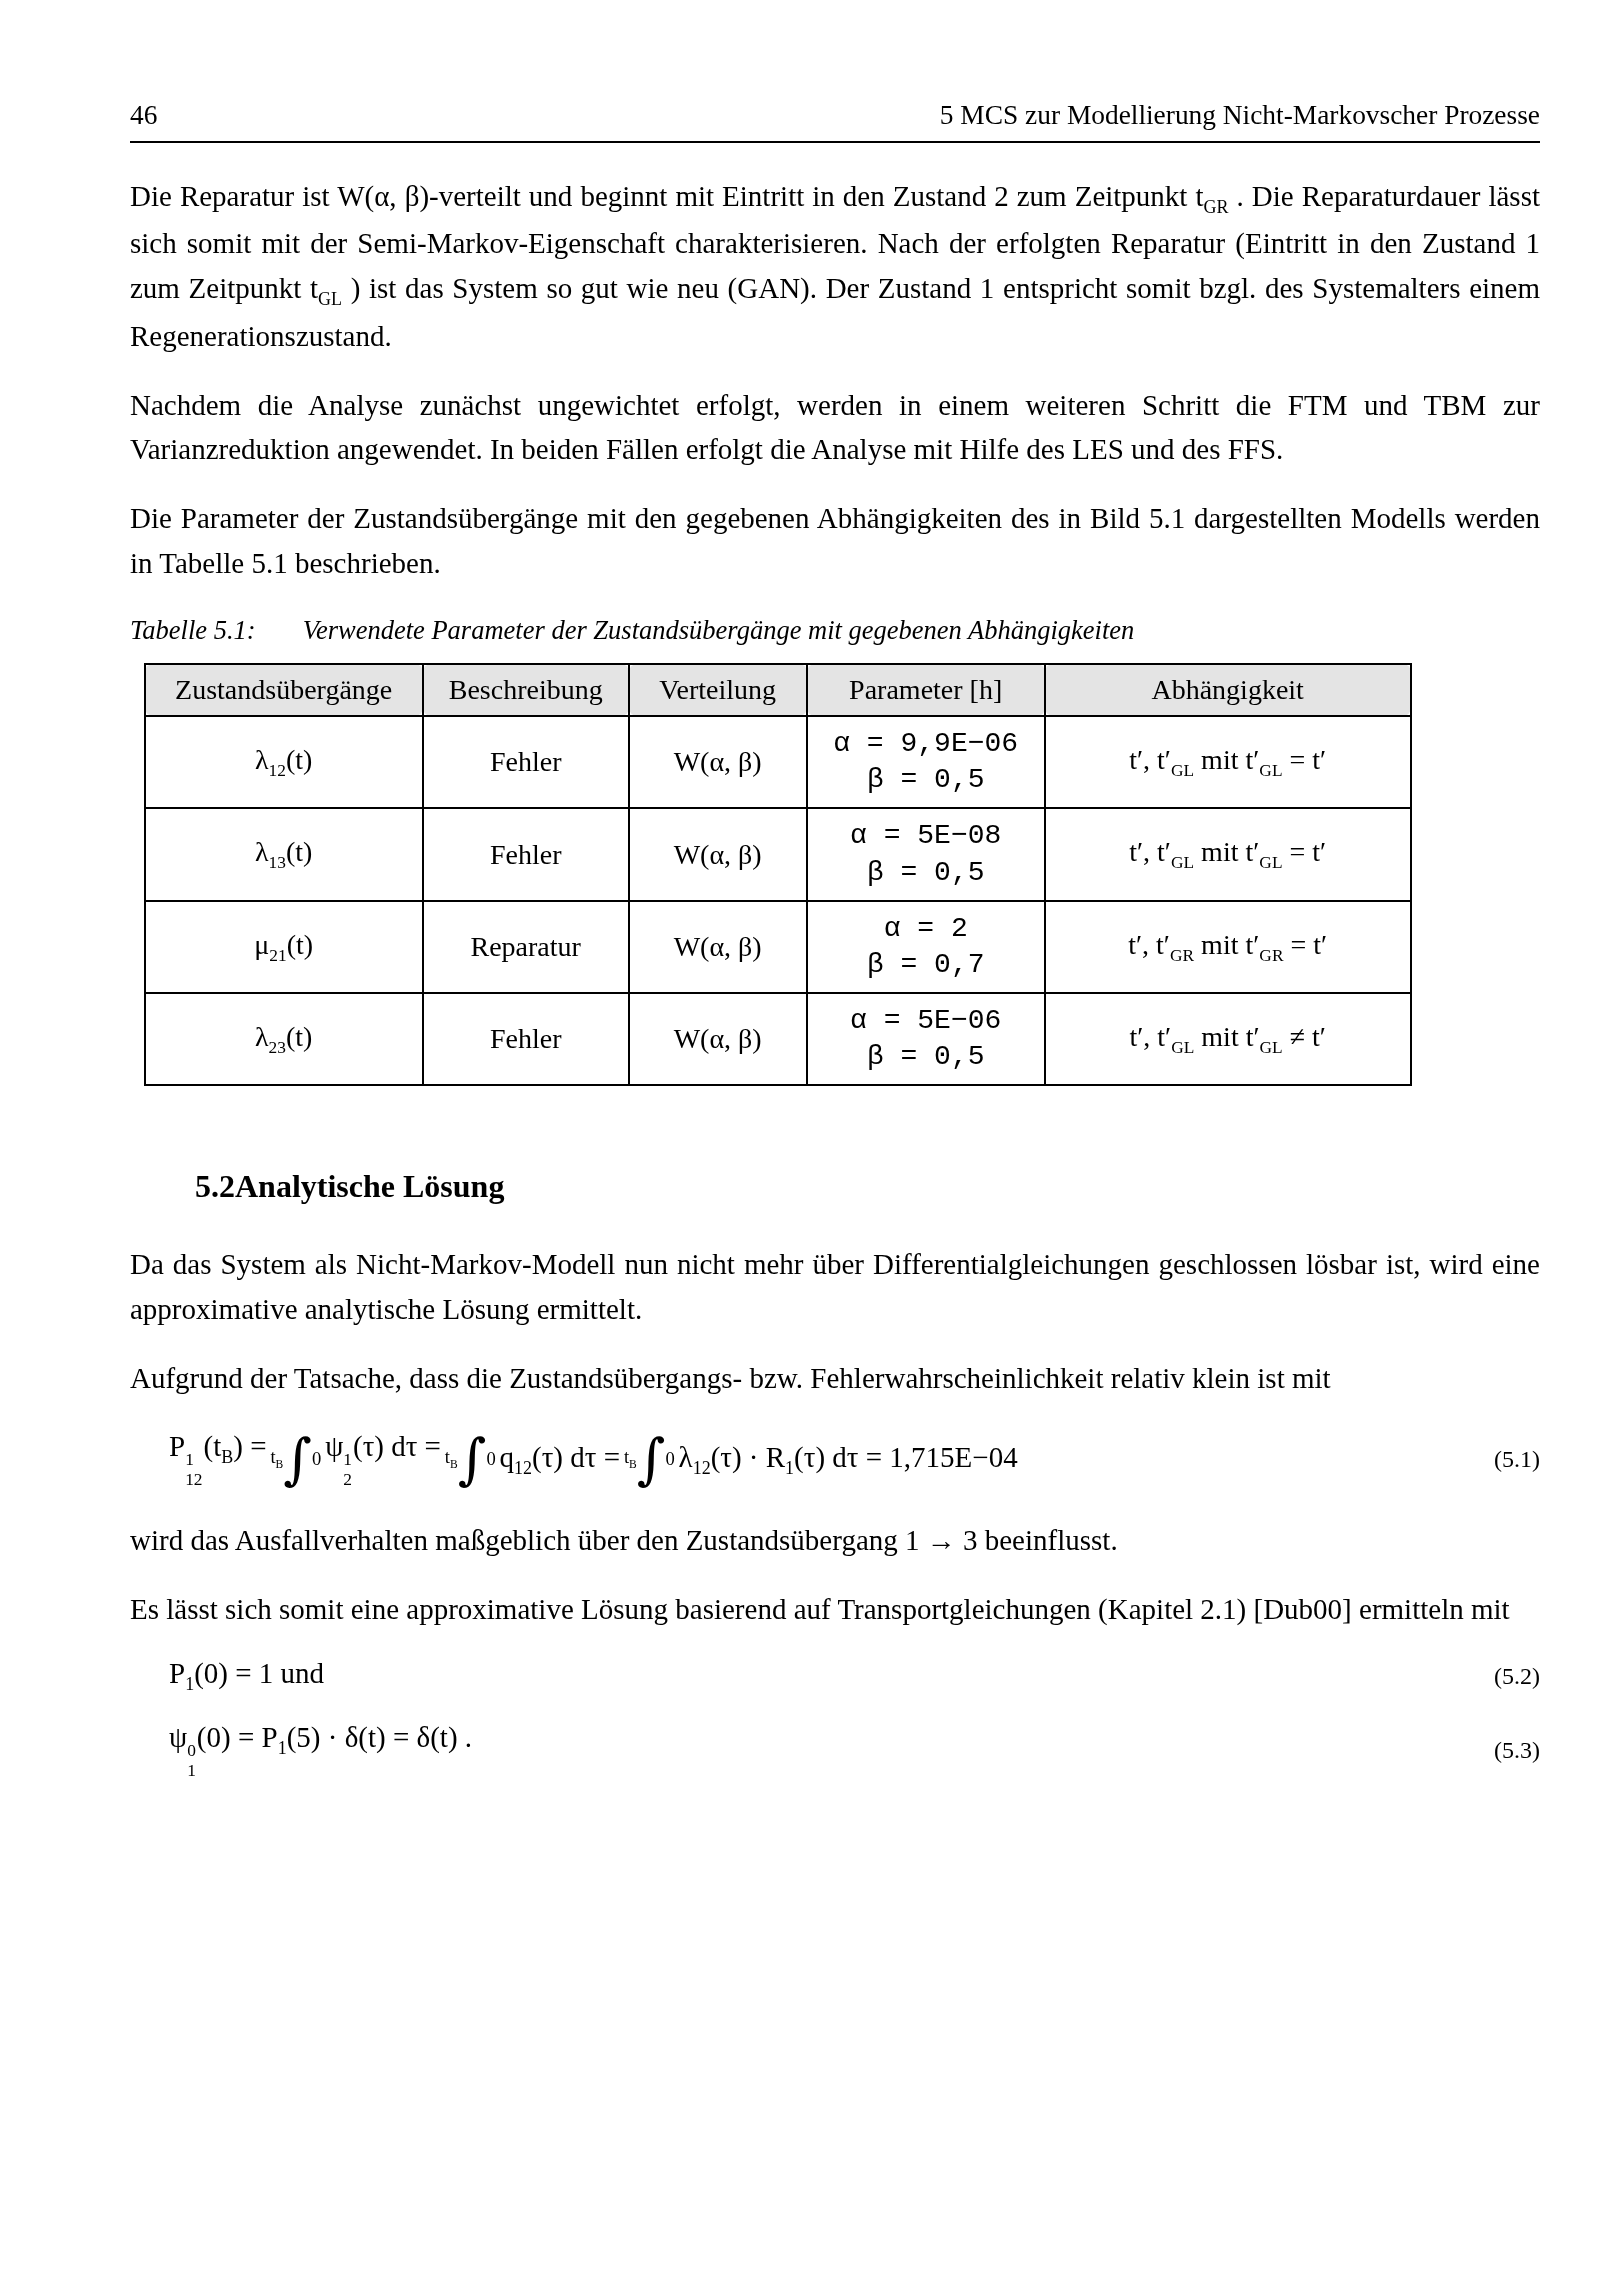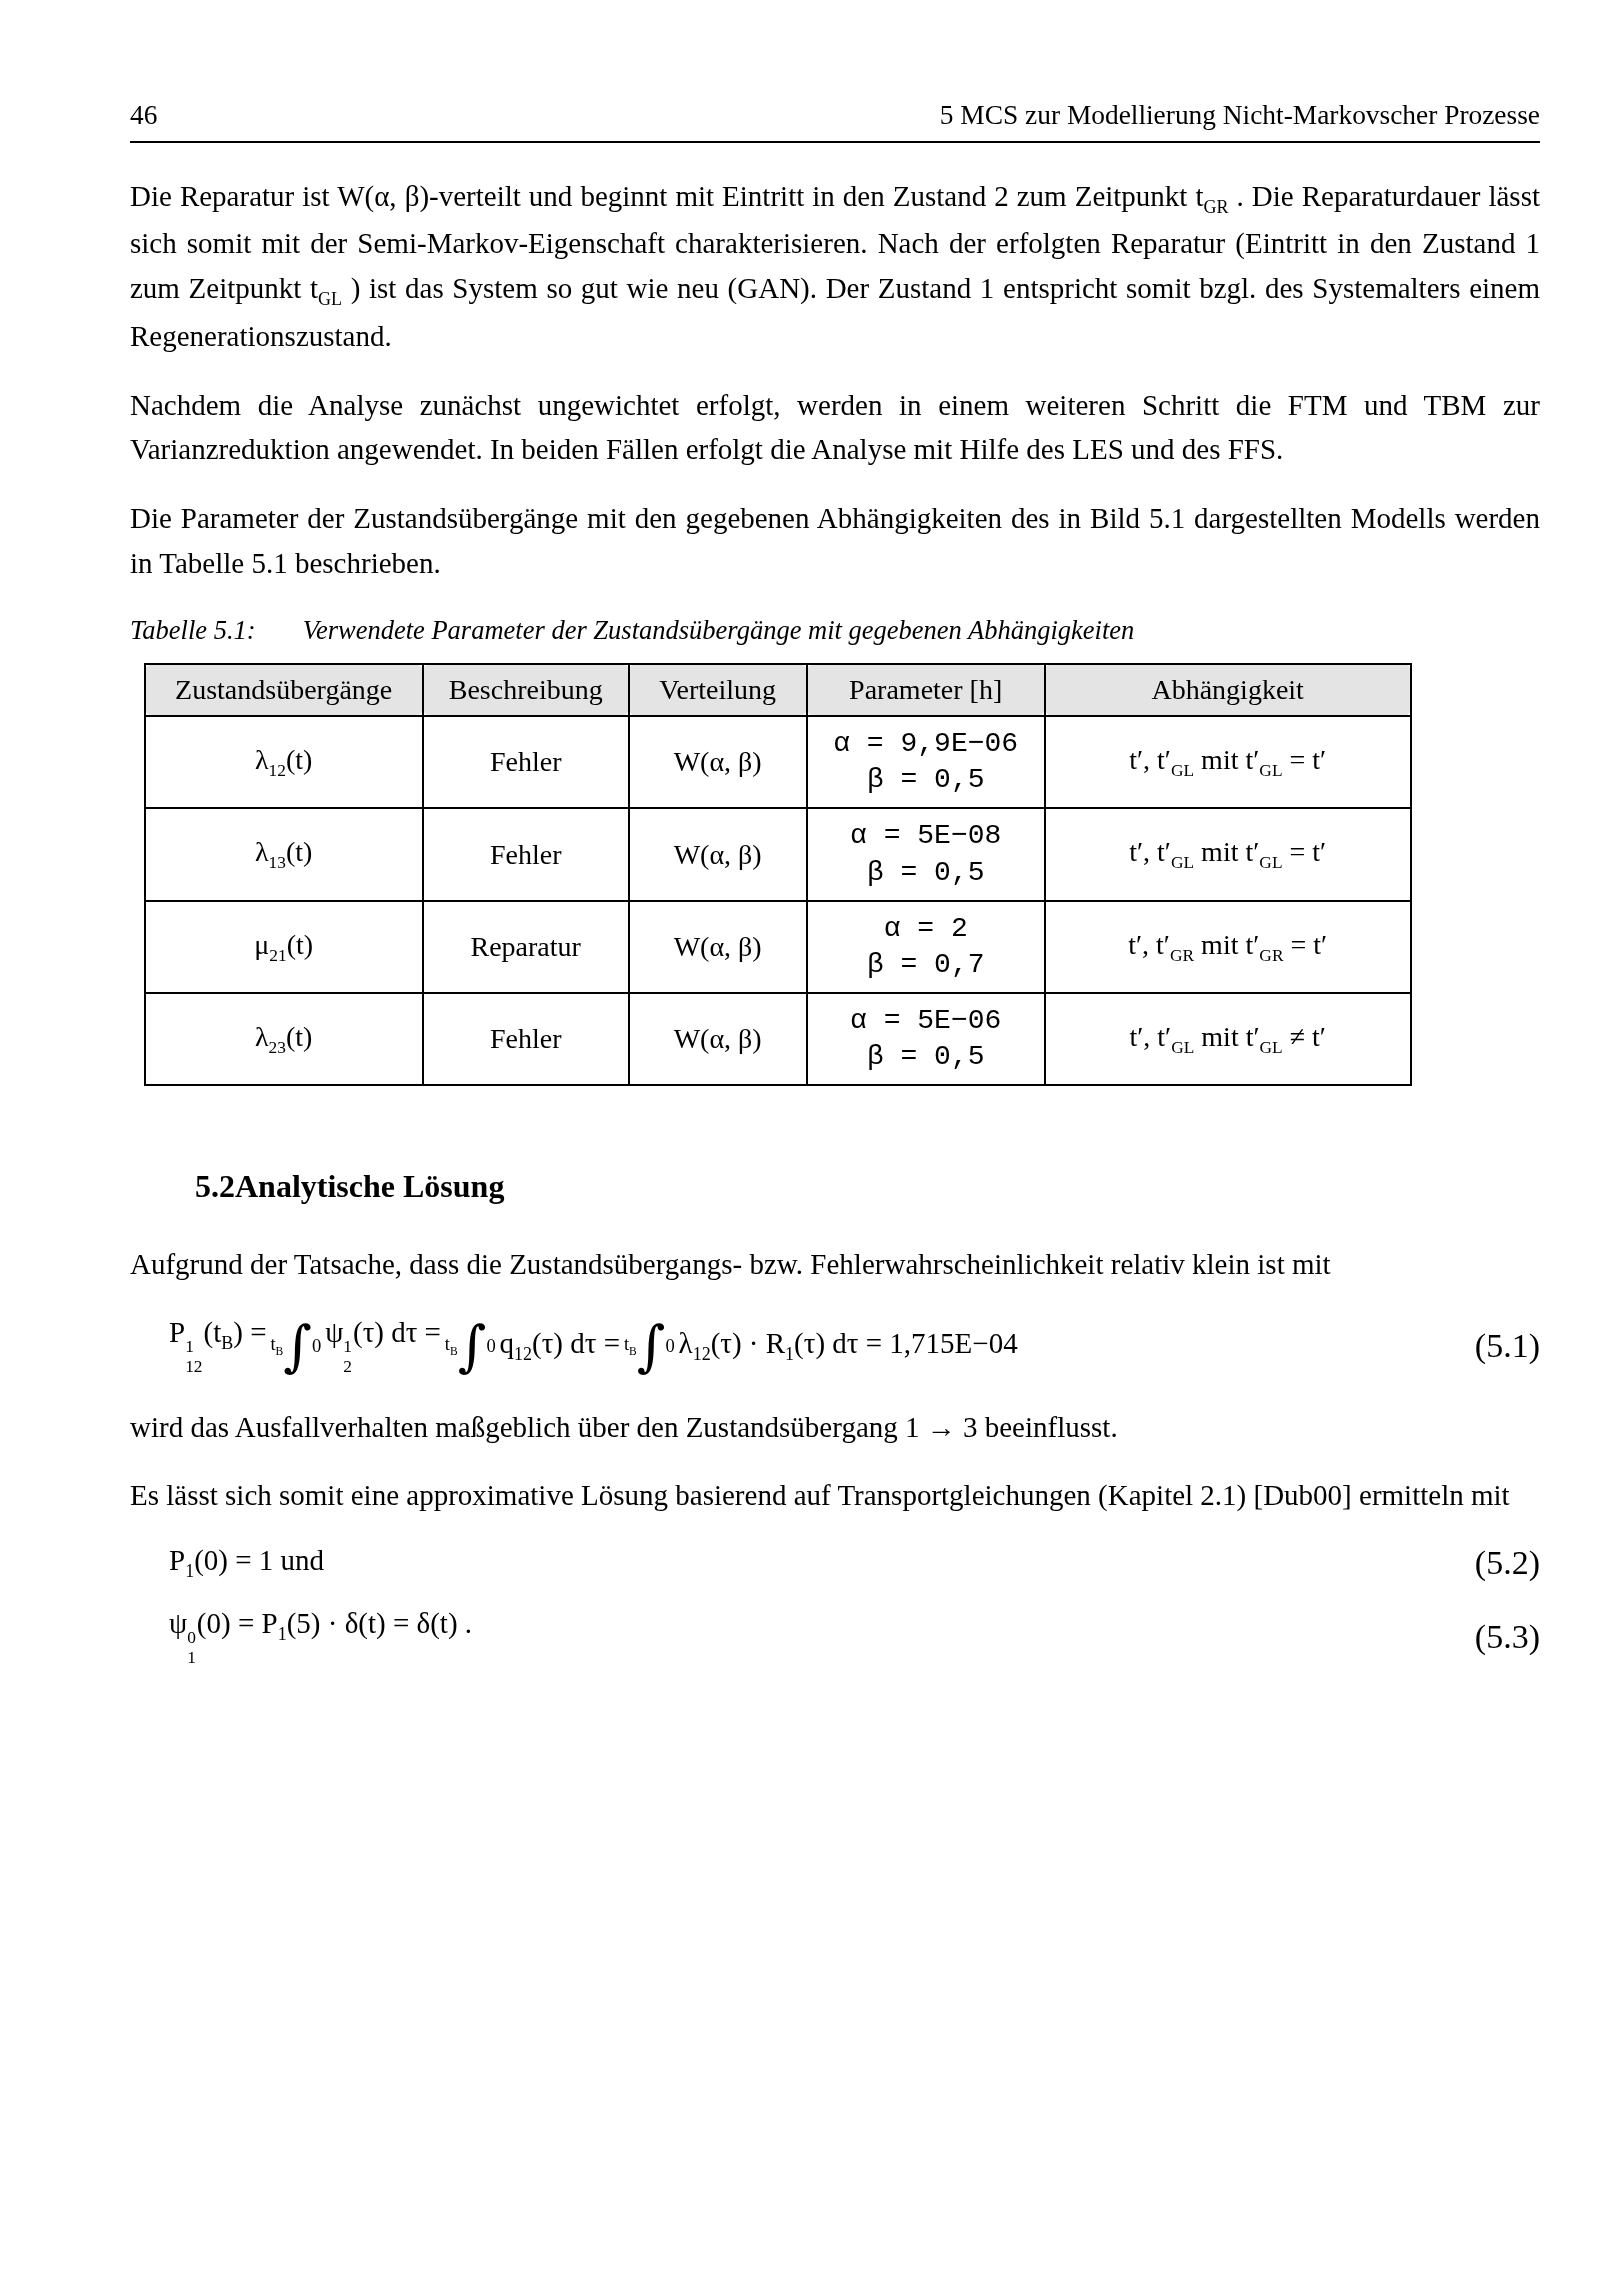--- a/index.html
+++ b/index.html
@@ -41,21 +41,21 @@
     display:flex; font-weight:bold; font-size:32px;
     margin:82px 0 37px 0;
     text-align:right;
   }
   .section-heading .sec-num { width:105px; flex:none; }
   .equation {
     display:flex; justify-content:space-between; align-items:center;
     font-size:29px; margin:29px 0; padding-left:39px;
   }
   .eq-body { display:flex; align-items:center; white-space:nowrap; }
-  .eq-number { font-size:34px; }
+  .eq-number { font-size:24px; }
   .stack {
     display:inline-flex; flex-direction:column; align-items:flex-start;
     font-size:0.60em; line-height:1.15; vertical-align:-0.55em;
     margin-right:1px;
   }
   .int {
     display:inline-flex; flex-direction:row; align-items:center;
     line-height:1; margin:0 3.9px; text-align:right;
   }
   .int .int-lim { font-size:18.6px; line-height:1; }
@@ -141,20 +141,21 @@
         <td><span>t′, t′</span><sub>GL</sub><span> mit t′</span><sub>GL</sub><span> ≠ t′</span></td>
       </tr>
     </tbody>
   </table>
 
   <div class="section-heading">
     <span class="sec-num">5.2</span>
     <span>Analytische Lösung</span>
   </div>
 
+  <p class="body-text">Da das System als Nicht-Markov-Modell nun nicht mehr über Differentialgleichungen geschlossen lösbar ist, wird eine approximative analytische Lösung ermittelt.</p>
 
   <p class="body-text">Aufgrund der Tatsache, dass die Zustandsübergangs- bzw. Fehlerwahrscheinlichkeit relativ klein ist mit</p>
 
   <div class="equation">
     <div class="eq-body">
       <span><span>P</span><span class="stack">
             <span>1</span>
             <span>12</span>
           </span><span>(t</span><sub>B</sub><span>)</span><span> = </span></span>
       <span class="int">

